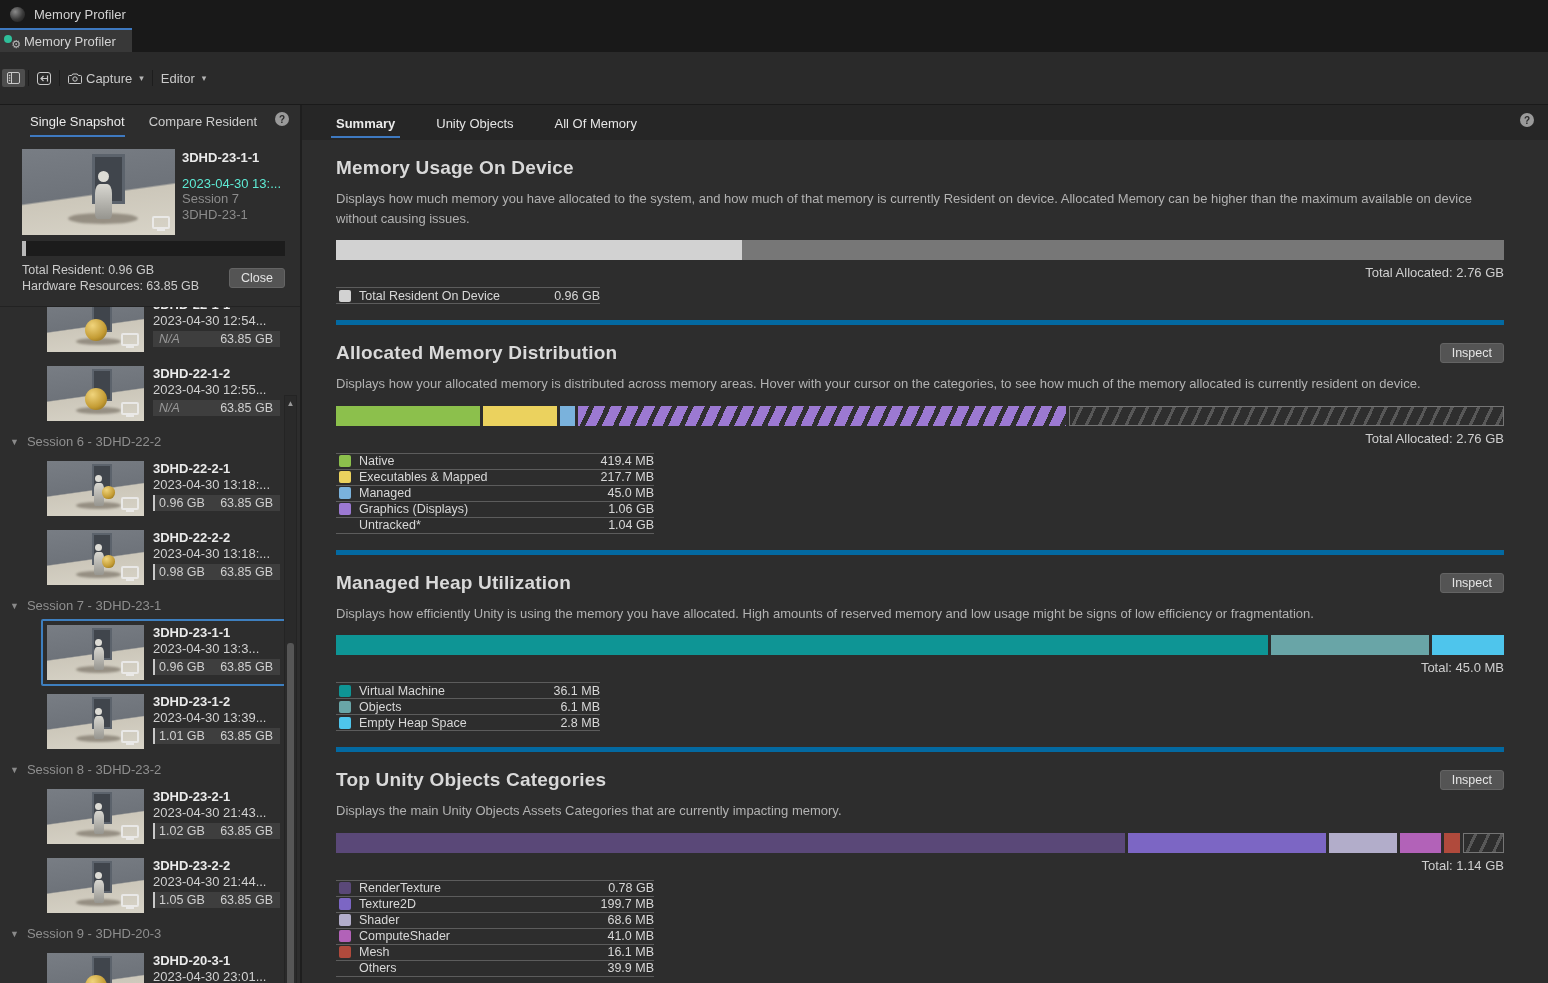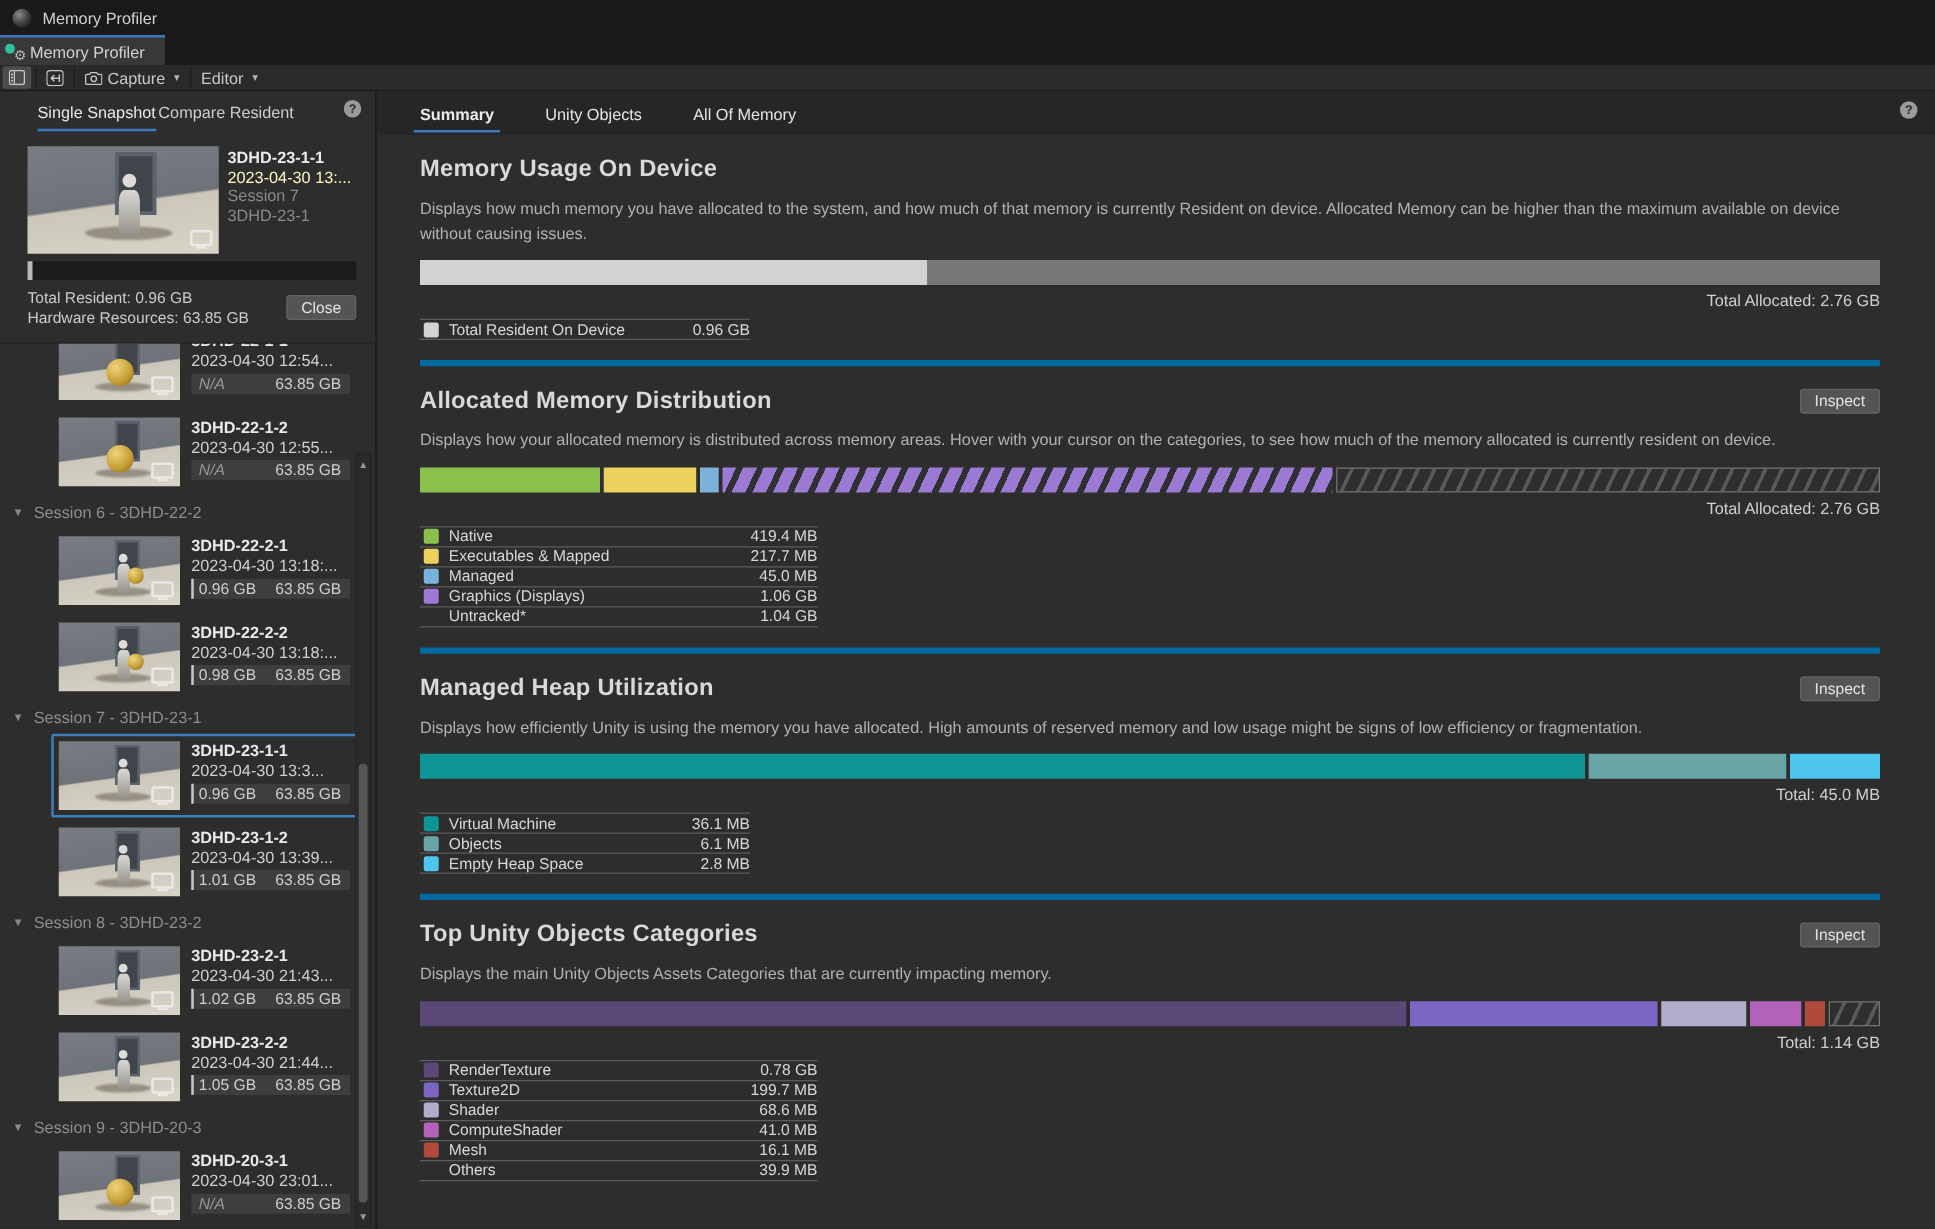--- a/index.html
+++ b/index.html
@@ -13,42 +13,42 @@
   .titlebar{height:28px;background:#191919;display:flex;align-items:center;padding-left:10px;gap:9px;}
   .titlebar-icon{width:15px;height:15px;border-radius:50%;
     background:radial-gradient(circle at 35% 32%,#8a8a8a,#3a3a3a 55%,#1f1f1f 90%);}
   .titlebar-title{font-size:13px;color:#d2d2d2;}
   .docktab-row{height:24px;background:#191919;display:flex;align-items:stretch;}
   .docktab{width:132px;background:#383838;border-top:2px solid #3E79C0;display:flex;align-items:center;
     gap:4px;padding:0 6px 0 3px;color:#d2d2d2;box-sizing:border-box;}
   .docktab-icon{width:17px;height:16px;position:relative;flex-shrink:0;}
   .docktab-icon::before{content:"";position:absolute;left:1px;top:2px;width:8px;height:8px;border-radius:50%;background:#2fbf9a;}
   .docktab-icon::after{content:"⚙";position:absolute;right:-1px;bottom:-2px;font-size:11px;color:#b8b8b8;}
-  .toolbar{height:20px;background:#2a2a2a;border-bottom:1px solid #1a1a1a;display:flex;align-items:center;padding:0 2px;}
+  .toolbar{height:20px;background:#2a2a2a;border-bottom:1px solid #1a1a1a;display:flex;align-items:center;padding:16px 2px;}
   .tb-btn{height:18px;display:flex;align-items:center;gap:4px;padding:0 5px;color:#c9c9c9;border-radius:2px;}
   .tb-btn.pressed{background:#4d4d4d;}
   .tb-sep{width:1px;height:16px;background:#1d1d1d;margin:0 3px;}
   .tb-caret{font-size:9px;color:#b5b5b5;padding-left:3px;}
   .tb-svg{display:block;}
   
   .workspace{display:flex;height:911px;}
   .sidebar{width:302px;background:#2d2d2d;border-right:2px solid #1e1e1e;display:flex;flex-direction:column;position:relative;box-sizing:border-box;}
-  .side-tabs{display:flex;align-items:flex-end;gap:2px;padding:9px 0 0 30px;position:relative;}
+  .side-tabs{display:flex;align-items:flex-end;gap:24px;padding:9px 0 0 30px;position:relative;}
   .side-tab{color:#cdcdcd;padding-bottom:6px;border-bottom:2px solid transparent;}
   .side-tab.active{color:#e9e9e9;border-bottom-color:#3E79C0;}
   .help-circle{width:14px;height:14px;border-radius:50%;background:#9a9a9a;color:#2b2b2b;
     font-size:10px;font-weight:bold;display:flex;align-items:center;justify-content:center;}
   .side-help{position:absolute;right:11px;top:7px;}
   
   .snapshot-card{padding:12px 16px 0 22px;}
   .card-top{display:flex;gap:7px;}
   .card-thumb{width:153px;height:86px;flex-shrink:0;}
   .card-meta{line-height:15.5px;padding-top:1px;min-width:0;}
   .card-name{font-weight:bold;color:#eaeaea;white-space:nowrap;}
-  .card-date{color:#fef9c3;white-space:nowrap;}
+  .card-date{color:#5eead4;white-space:nowrap;margin-top:10px;}
   .card-dim{color:#8b8b8b;white-space:nowrap;}
   .card-bar{margin-top:6px;width:263px;height:15px;background:#1c1c1c;position:relative;}
   .card-bar-fill{position:absolute;left:0;top:0;bottom:0;background:#b9b9b9;}
   .card-footer{display:flex;margin-top:6px;width:263px;}
   .card-stats{flex:1;font-size:12.5px;color:#cbcbcb;line-height:16px;}
   .btn{background:#545454;border:1px solid #646464;border-radius:3px;color:#e4e4e4;font-size:12.5px;
     padding:2px 11px;display:inline-block;}
   .close-btn{align-self:center;}
   .list-divider{height:1px;background:#222;margin-top:12px;}
   

